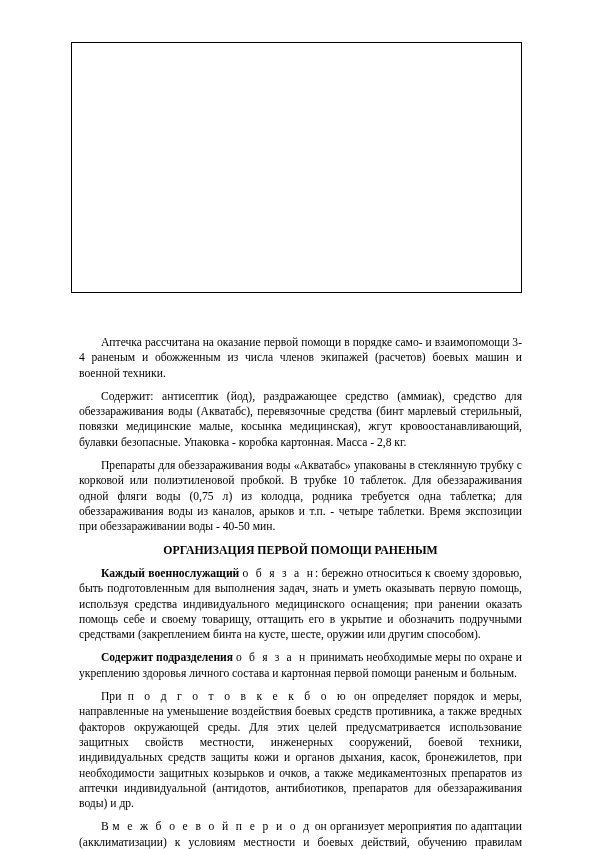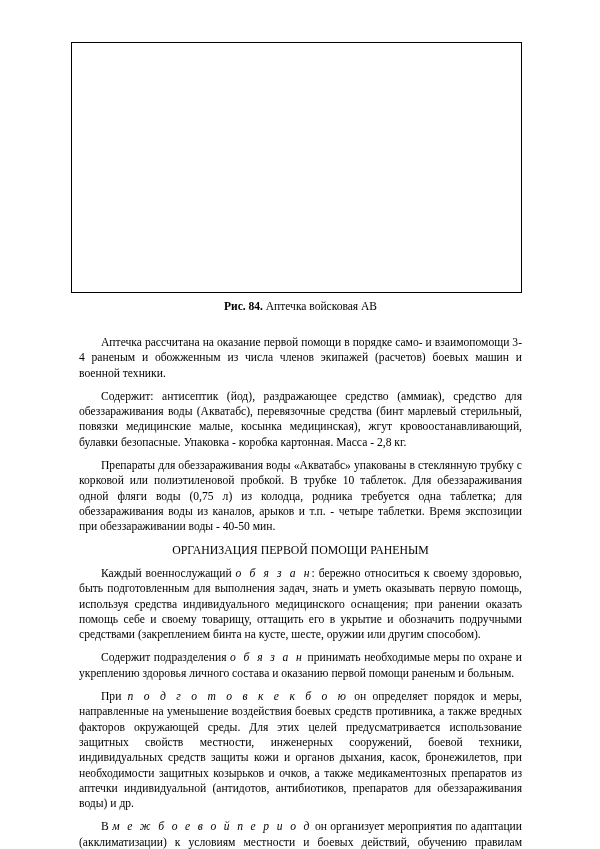--- a/index.html
+++ b/index.html
@@ -55,65 +55,61 @@
     line-height: 15.3px;
     text-align: justify;
     text-justify: inter-word;
   }
   p.para {
     margin: 8px;
     text-indent: 22px;
     text-align: justify;
   }
   .b {
-    font-weight: normal;
+    font-weight: bold;
   }
   .sp {
     letter-spacing: 2.1px;
-    font-style: italic;
   }
 
   
   .section-heading {
     margin: 4px 0 2px 0;
     text-align: center;
-    font-weight: normal;
+    font-weight: bold;
     font-size: 11.8px;
     line-height: 15.4px;
     text-indent: 0;
   }
   .section-heading .hl {
     display: block;
   }
 </style>
 </head>
 <body>
 
 <div class="page">
 
   <div class="figure-box"></div>
 
-  <div class="figure-caption">
-    <span class="cap-num">Рис. 84.</span><span> Аптечка войсковая АВ</span>
-  </div>
 
   <div class="textblock">
 
     <p class="para">Аптечка рассчитана на оказание первой помощи в порядке само- и взаимопомощи 3-4 раненым и обожженным из числа членов экипажей (расчетов) боевых машин и военной техники.</p>
 
     <p class="para">Содержит: антисептик (йод), раздражающее средство (аммиак), средство для обеззараживания воды (Акватабс), перевязочные средства (бинт марлевый стерильный, повязки медицинские малые, косынка медицинская), жгут кровоостанавливающий, булавки безопасные. Упаковка - коробка картонная. Масса - 2,8 кг.</p>
 
     <p class="para">Препараты для обеззараживания воды «Акватабс» упакованы в стеклянную трубку с корковой или полиэтиленовой пробкой. В трубке 10 таблеток. Для обеззараживания одной фляги воды (0,75 л) из колодца, родника требуется одна таблетка; для обеззараживания воды из каналов, арыков и т.п. - четыре таблетки. Время экспозиции при обеззараживании воды - 40-50 мин.</p>
 
     <div class="section-heading">
       <span class="hl">ОРГАНИЗАЦИЯ ПЕРВОЙ ПОМОЩИ РАНЕНЫМ</span>
     </div>
 
     <p class="para"><span class="b">Каждый военнослужащий</span> <span class="sp">о б я з а н</span><span>: бережно относиться к своему здоровью, быть подготовленным для выполнения задач, знать и уметь оказывать первую помощь, используя средства индивидуального медицинского оснащения; при ранении оказать помощь себе и своему товарищу, оттащить его в укрытие и обозначить подручными средствами (закреплением бинта на кусте, шесте, оружии или другим способом).</span></p>
 
-    <p class="para"><span class="b">Содержит подразделения</span> <span class="sp">о б я з а н</span><span> принимать необходимые меры по охране и укреплению здоровья личного состава и оказанию первой помощи раненым и больным.</span></p>
+    <p class="para"><span class="b">Содержит подразделения</span> <span class="sp">о б я з а н</span><span> принимать необходимые меры по охране и укреплению здоровья личного состава и картонная первой помощи раненым и больным.</span></p>
 
     <p class="para"><span>При </span><span class="sp">п о д г о т о в к е   к   б о ю</span><span> он определяет порядок и меры, направленные на уменьшение воздействия боевых средств противника, а также вредных факторов окружающей среды. Для этих целей предусматривается использование защитных свойств местности, инженерных сооружений, боевой техники, индивидуальных средств защиты кожи и органов дыхания, касок, бронежилетов, при необходимости защитных козырьков и очков, а также медикаментозных препаратов из аптечки индивидуальной (антидотов, антибиотиков, препаратов для обеззараживания воды) и др.</span></p>
 
     <p class="para"><span>В </span><span class="sp">м е ж б о е в о й   п е р и о д</span><span> он организует мероприятия по адаптации (акклиматизации) к условиям местности и боевых действий, обучению правилам пользования коллективными и индивидуальными средствами защиты, применению профилактических медикаментозных средств, повышающих устойчивость организма к поражениям, заболеваниям, принимает меры по обеспечению доброкачественной пищей и водой.</span></p>
 
   </div>
 </div>
 
 </body></html>

